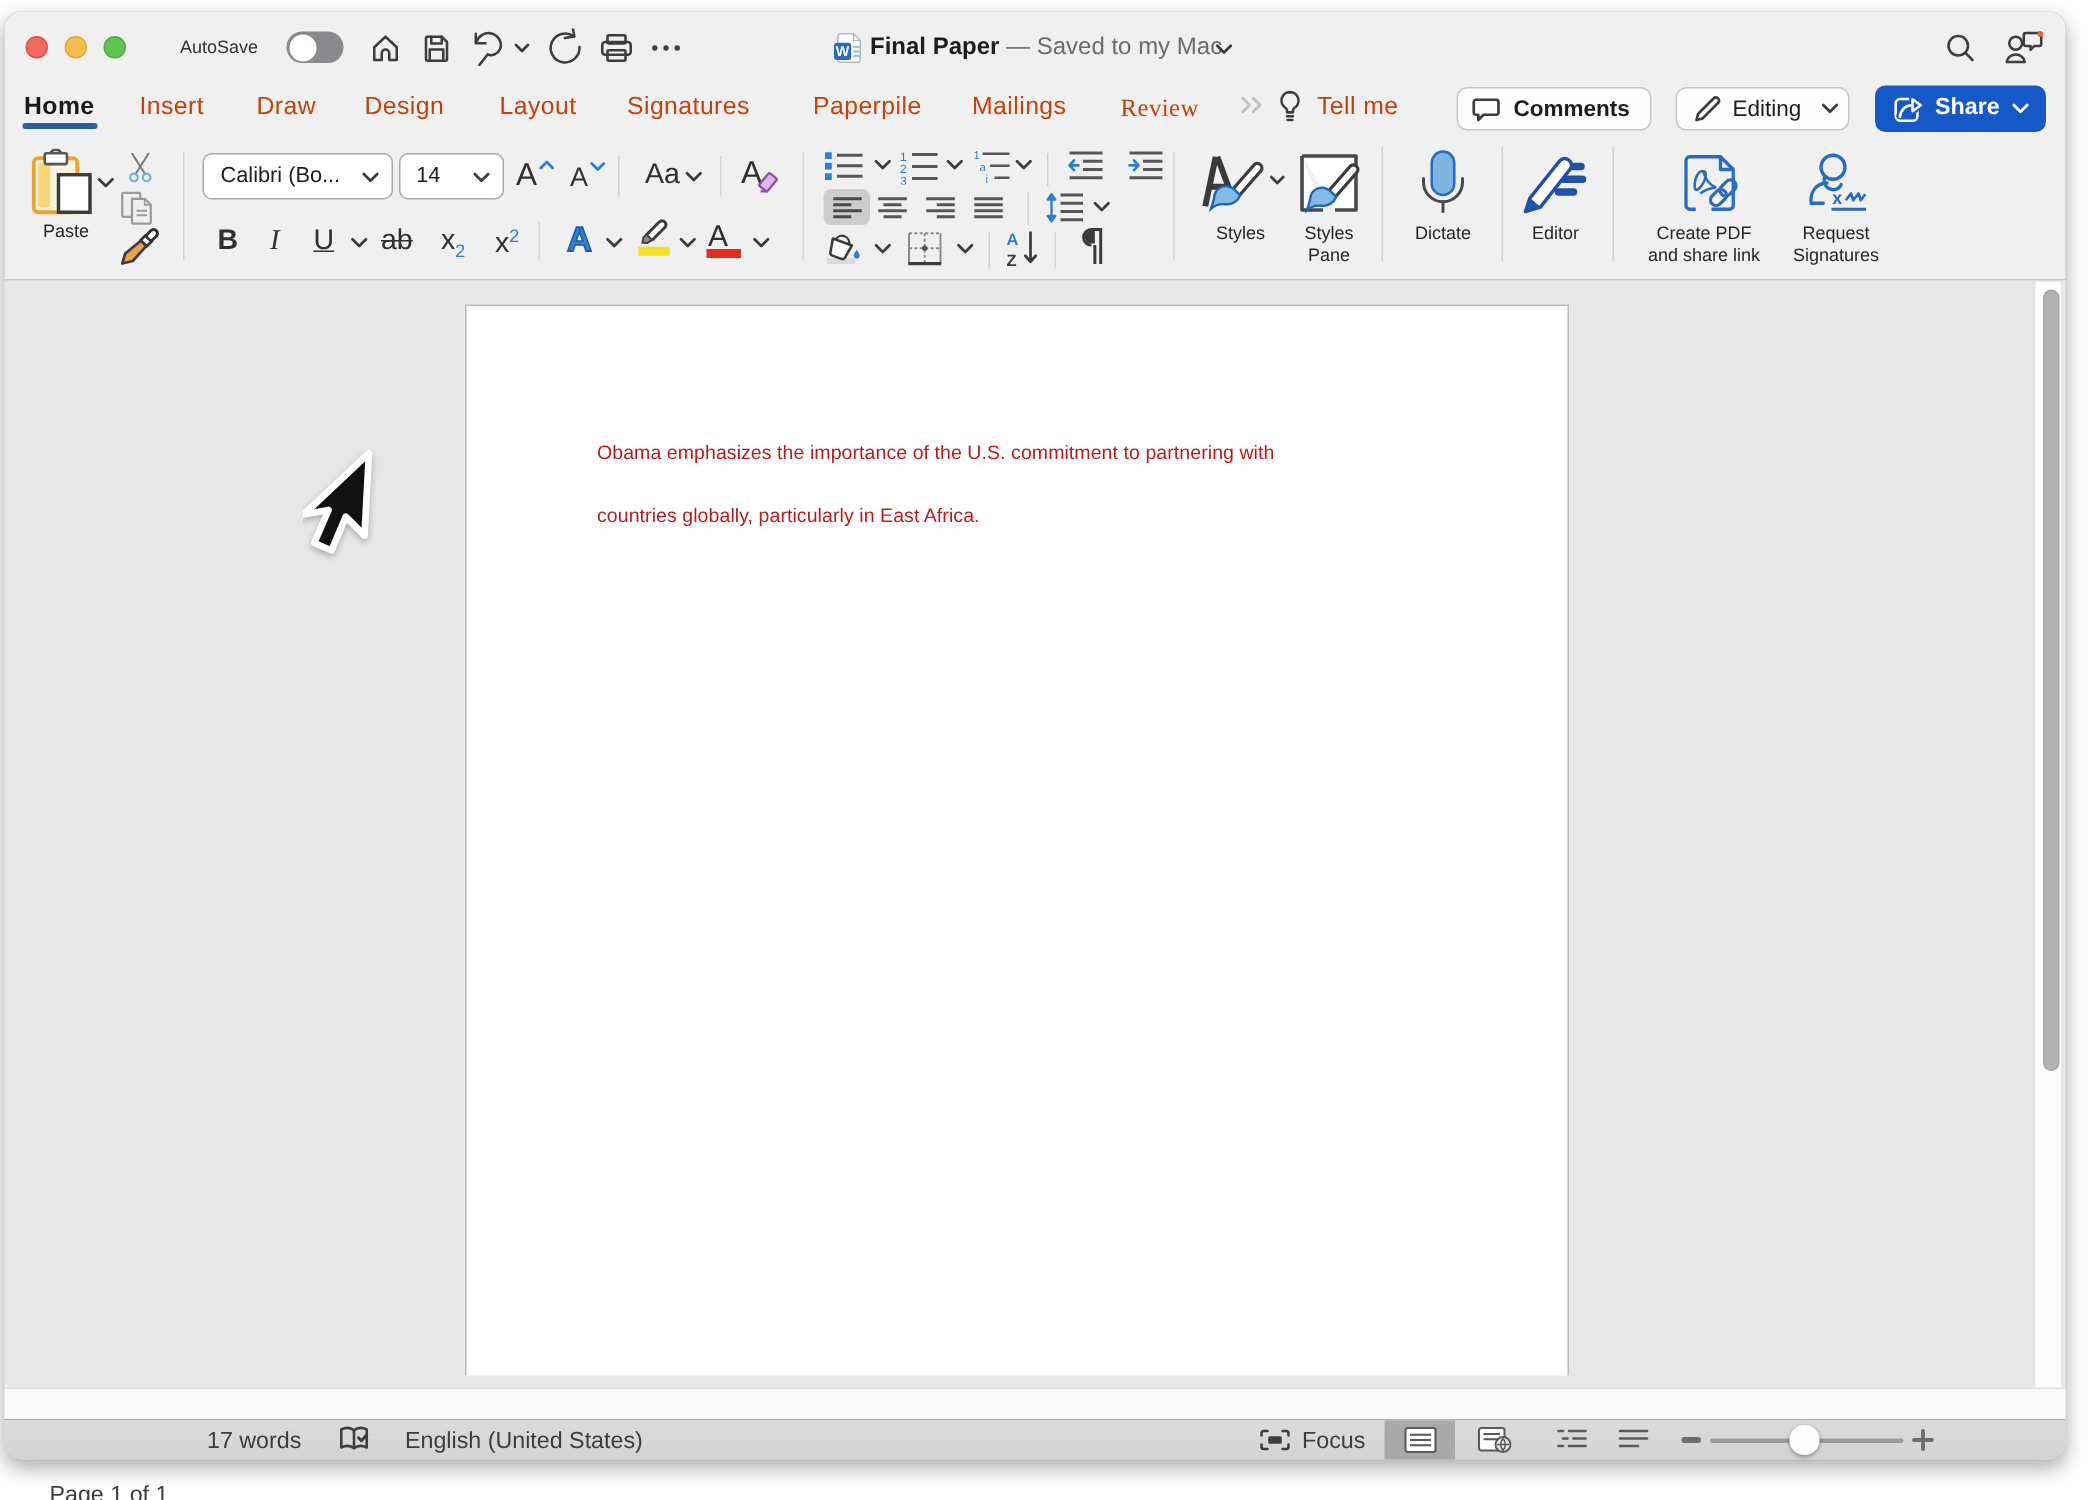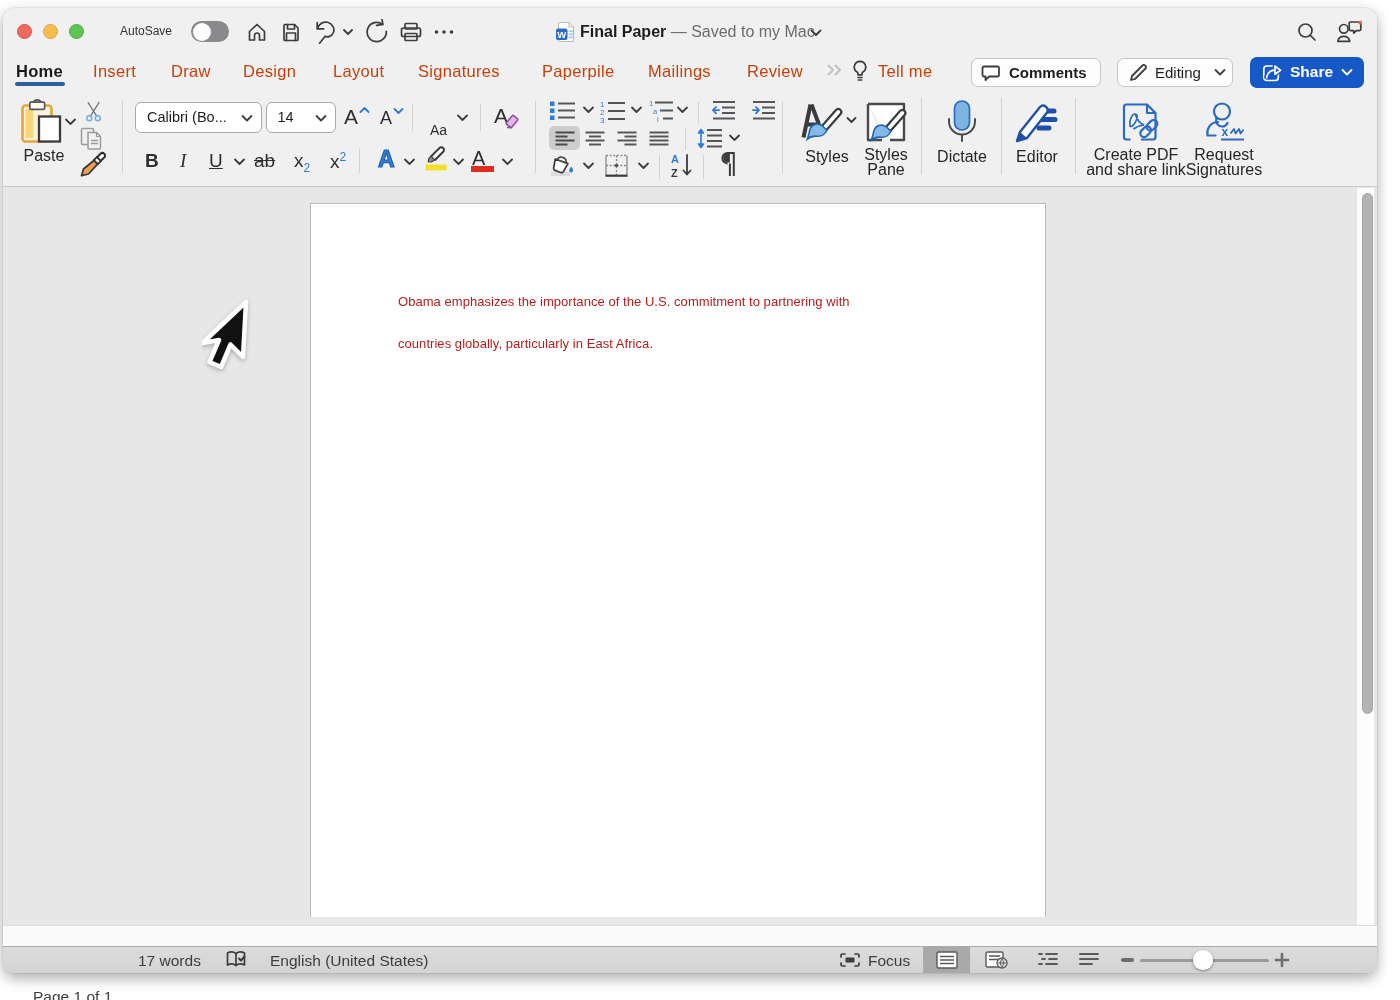--- a/index.html
+++ b/index.html
@@ -7,21 +7,21 @@
 .window{position:absolute;left:3px;top:8px;width:1374px;height:965px;border-radius:11px;background:#f1f0f0;box-shadow:0 6px 13px rgba(0,0,0,.26),0 2px 16px rgba(0,0,0,.08),0 0 0 0.5px rgba(0,0,0,.09);}
 .docarea{position:absolute;left:3px;top:187px;width:1374px;height:738px;background:#e8e7e7;}
 .hband{position:absolute;left:3px;top:925px;width:1374px;height:21px;background:#fafafa;border-top:1px solid #dedddd;}
 .statusbar{position:absolute;left:3px;top:946px;width:1374px;height:27px;background:linear-gradient(#dddcdc,#d4d3d3);border-top:1px solid #a9a9a9;border-radius:0 0 11px 11px;}
 .page{position:absolute;left:310px;top:203px;width:736px;height:714px;background:#ffffff;border:1px solid #b9b9b9;border-bottom:none;}
 .ribbonline{position:absolute;left:3px;top:186px;width:1374px;height:1px;background:#c9c9c9;}
 .tl{position:absolute;top:24px;width:15px;height:15px;border-radius:50%;}
 .doctext{position:absolute;color:#b91c1c;font-size:13px;letter-spacing:0.05px;white-space:nowrap;}
 .tab{position:absolute;top:61.5px;font-size:16.5px;letter-spacing:0.3px;color:#c2410c;white-space:nowrap;}
 .sep{position:absolute;width:1px;background:#d2d2d2;}
-.lbl{position:absolute;font-size:16px;color:#262626;white-space:nowrap;text-align:center;}
+.lbl{position:absolute;font-size:12px;color:#262626;white-space:nowrap;text-align:center;}
 .ffbox{position:absolute;background:#fff;border:1px solid #a9a9a9;border-radius:6px;font-size:14.5px;color:#1d1d1f;padding-left:29px;}
 .chev{stroke:#3c3c3c;stroke-width:1.8;fill:none;stroke-linecap:round;stroke-linejoin:round;}
 .ic{stroke:#3d3d3d;stroke-width:1.7;fill:none;stroke-linecap:round;stroke-linejoin:round;}
 .scrolltrack{position:absolute;left:1357px;top:188px;width:17px;height:737px;background:#fdfdfd;}
 .scroll{position:absolute;left:1361.5px;top:193px;width:11px;height:521px;background:#b3b3b3;border:1px solid #a5a5a5;border-radius:6px;}
 .sbtext{position:absolute;top:951.5px;font-size:15.5px;color:#3d3d3d;white-space:nowrap;}
 </style></head>
 <body>
 <div class="window"></div>
 <div class="docarea"></div>
@@ -99,21 +99,21 @@
 
 <div class="tab" style="left:16px;font-weight:bold;color:#1a1a1a;">Home</div>
 <div class="abs" style="left:15px;top:82px;width:50px;height:3.5px;border-radius:2px;background:#2c5e9e;"></div>
 <div class="tab" style="left:93px;">Insert</div>
 <div class="tab" style="left:171px;">Draw</div>
 <div class="tab" style="left:243px;">Design</div>
 <div class="tab" style="left:333px;">Layout</div>
 <div class="tab" style="left:418px;">Signatures</div>
 <div class="tab" style="left:542px;">Paperpile</div>
 <div class="tab" style="left:648px;">Mailings</div>
-<div class="tab" style="left:747px;">Review</div>
+<div class="tab" style="left:747px;font-family:Liberation Serif, serif;">Review</div>
 <svg class="abs" style="left:827px;top:64px;" width="16" height="12" viewBox="0 0 16 12">
     <g stroke="#c2c2c5" stroke-width="2" fill="none" stroke-linecap="round" stroke-linejoin="round">
       <path d="M1.5 1.5 L6 6 L1.5 10.5 M8.5 1.5 L13 6 L8.5 10.5"></path>
     </g>
   </svg>
 <svg class="abs" style="left:853px;top:60px;" width="14" height="23" viewBox="0 0 14 23">
     <path class="ic" d="M7 1.4 a5.7 5.7 0 0 1 2.9 10.6 c-.5.3-.9 1-.9 1.7 v1.2 h-4 v-1.2 c0-.7-.4-1.4-.9-1.7 A5.7 5.7 0 0 1 7 1.4 Z"></path>
     <path class="ic" d="M5 17.5 h4 M5.4 20 h3.2"></path>
   </svg>
 <div class="tab" style="left:878px;">Tell me</div>
@@ -189,21 +189,21 @@
   </div>
 <div class="abs" style="left:344px;top:105px;font-size:21px;color:#2f2f32;">A</div>
 <svg class="abs" style="left:359px;top:106px;" width="11" height="8" viewBox="0 0 11 8">
     <path d="M1.5 6 L5.5 2 L9.5 6" stroke="#2d7dd2" stroke-width="1.8" fill="none" stroke-linecap="round" stroke-linejoin="round"></path>
   </svg>
 <div class="abs" style="left:380px;top:108px;font-size:18px;color:#2f2f32;">A</div>
 <svg class="abs" style="left:393px;top:107px;" width="11" height="8" viewBox="0 0 11 8">
     <path d="M1.5 2 L5.5 6 L9.5 2" stroke="#2d7dd2" stroke-width="1.8" fill="none" stroke-linecap="round" stroke-linejoin="round"></path>
   </svg>
 <div class="sep" style="left:412px;top:104px;height:27px;"></div>
-<div class="abs" style="left:430px;top:106px;font-size:14px;color:#2f2f32;margin-top:16px;">Aa</div>
+<div class="abs" style="left:430px;top:106px;font-size:19px;color:#2f2f32;">Aa</div>
 <svg class="abs" style="left:456px;top:113px;" width="13" height="10" viewBox="0 0 13 10">
     <path class="chev" d="M2 2.5 L6.5 7 L11 2.5"></path>
   </svg>
 <div class="sep" style="left:480px;top:104px;height:27px;"></div>
 <div class="abs" style="left:494px;top:104px;font-size:21px;color:#2f2f32;">A</div>
 <svg class="abs" style="left:505px;top:114px;" width="16" height="15" viewBox="0 0 16 15">
     <rect x="3.5" y="2" width="7" height="11" rx="1" transform="rotate(40 7 7.5)" fill="#e0b6e8" stroke="#8f4ea0" stroke-width="1.5"></rect>
     <path d="M2 13.5 L7 13.5" stroke="#8f4ea0" stroke-width="1.5"></path>
   </svg>
 

